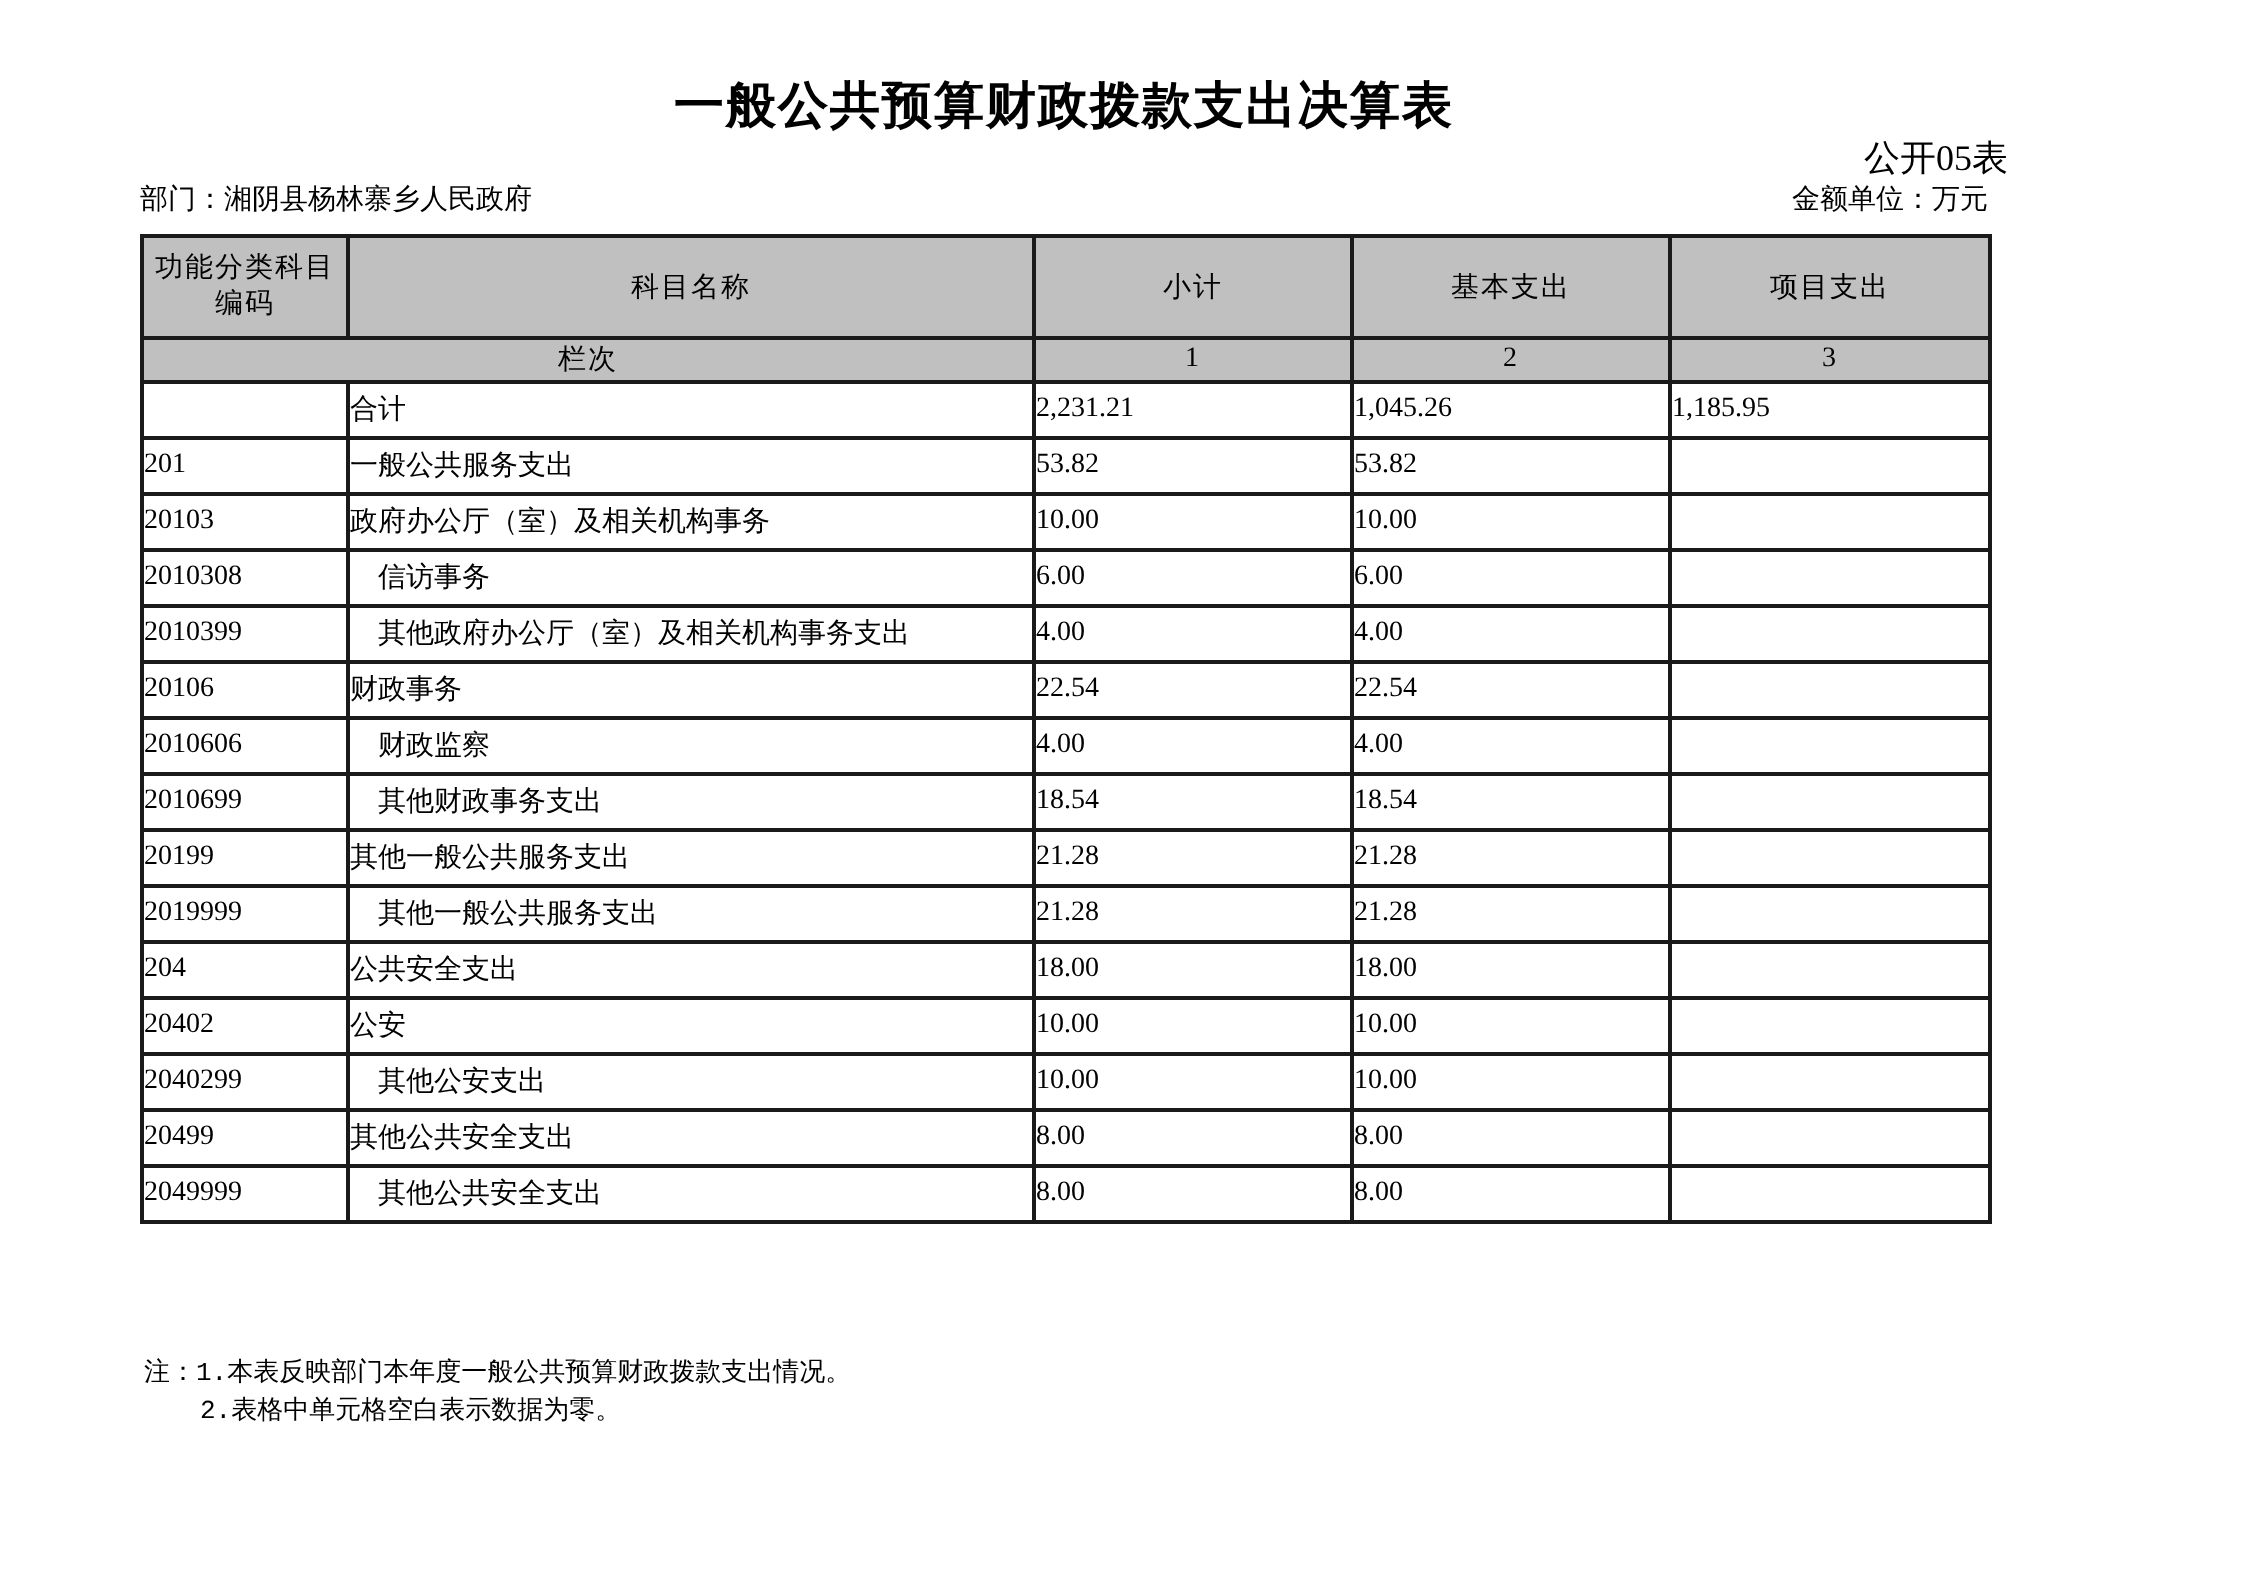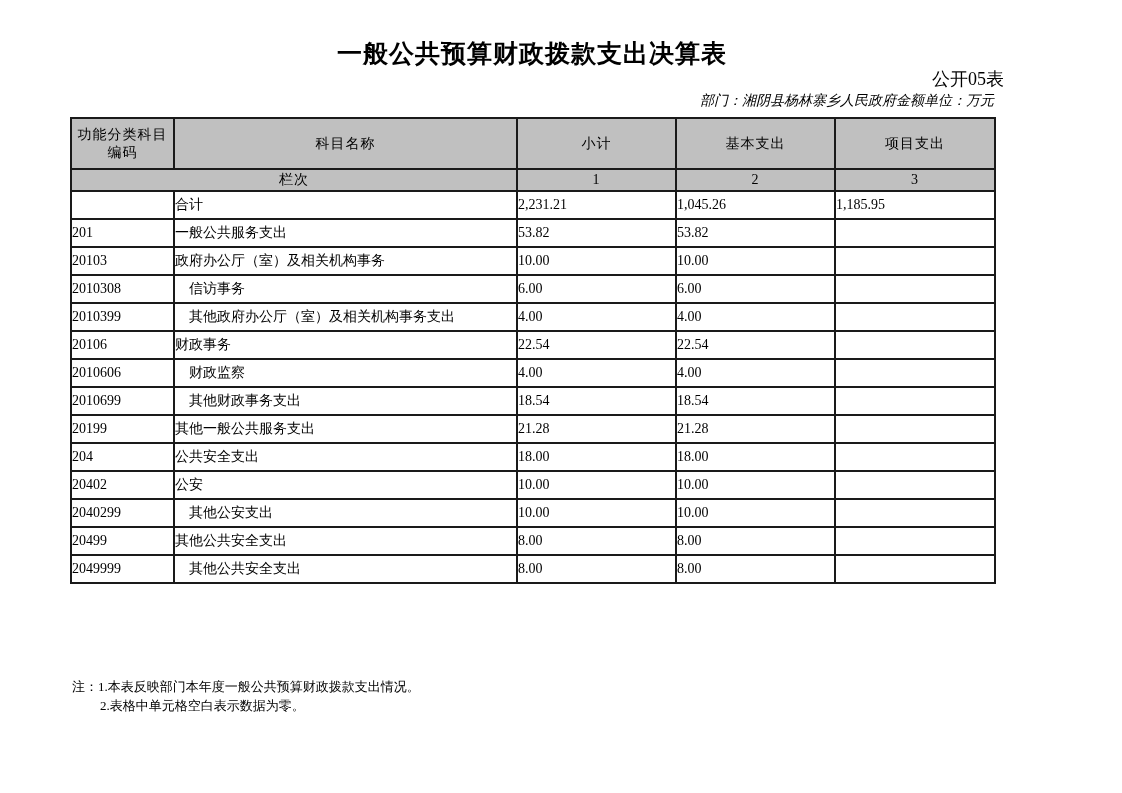--- a/index.html
+++ b/index.html
@@ -18,22 +18,22 @@
     font-size: 25px; font-weight: bold;
     letter-spacing: 1px;
     line-height: 1.1;
   }
   .table-code {
     position: absolute; top: 67px; left: 70px; width: 934px;
     text-align: right; font-size: 18px;
   }
   .meta-row {
     position: absolute; top: 92px; left: 70px; width: 924px;
-    display: flex; justify-content: flex-end;
-    font-size: 14px; line-height: 18px; font-style: italic;
+    display: flex; justify-content: space-between;
+    font-size: 14px; line-height: 18px;
   }
 
   table.tbl {
     position: absolute; top: 117px; left: 70px;
     width: 924px;
     border-collapse: collapse;
     table-layout: fixed;
   }
   .tbl td {
     border: 2px solid #1a1a1a;
@@ -52,21 +52,21 @@
   .row-cols   { height: 51px; }
   .row-lanci  { height: 22px; margin-left: 48px; }
   .row-data   { height: 28px; }
   .cell-code  { text-align: left; padding-left: 3px; }
   .cell-name  { text-align: left; padding-left: 3px; }
   .cell-num   { text-align: left; padding-right: 5px; margin-left: 25px; }
   .two-line span { display: block; line-height: 1.25; }
 
   .notes {
     position: absolute; top: 677px; left: 72px; width: 924px;
-    font-size: 13px; line-height: 19px;
+    font-size: 13px; line-height: 19px; font-family: Liberation Mono, monospace;
   }
   .notes .note2 { padding-left: 28px; }
 </style>
 </head>
 <body>
 
 <div class="page">
 
   <div class="title">一般公共预算财政拨款支出决算表</div>
   <div class="table-code">公开05表</div>
@@ -159,20 +159,27 @@
         <td class="cell-num"></td>
       </tr>
       <tr class="row-data">
         <td class="cell-code">20199</td>
         <td class="cell-name">其他一般公共服务支出</td>
         <td class="cell-num">21.28</td>
         <td class="cell-num">21.28</td>
         <td class="cell-num"></td>
       </tr>
       <tr class="row-data">
+        <td class="cell-code">2019999</td>
+        <td class="cell-name">　其他一般公共服务支出</td>
+        <td class="cell-num">21.28</td>
+        <td class="cell-num">21.28</td>
+        <td class="cell-num"></td>
+      </tr>
+      <tr class="row-data">
         <td class="cell-code">204</td>
         <td class="cell-name">公共安全支出</td>
         <td class="cell-num">18.00</td>
         <td class="cell-num">18.00</td>
         <td class="cell-num"></td>
       </tr>
       <tr class="row-data">
         <td class="cell-code">20402</td>
         <td class="cell-name">公安</td>
         <td class="cell-num">10.00</td>

